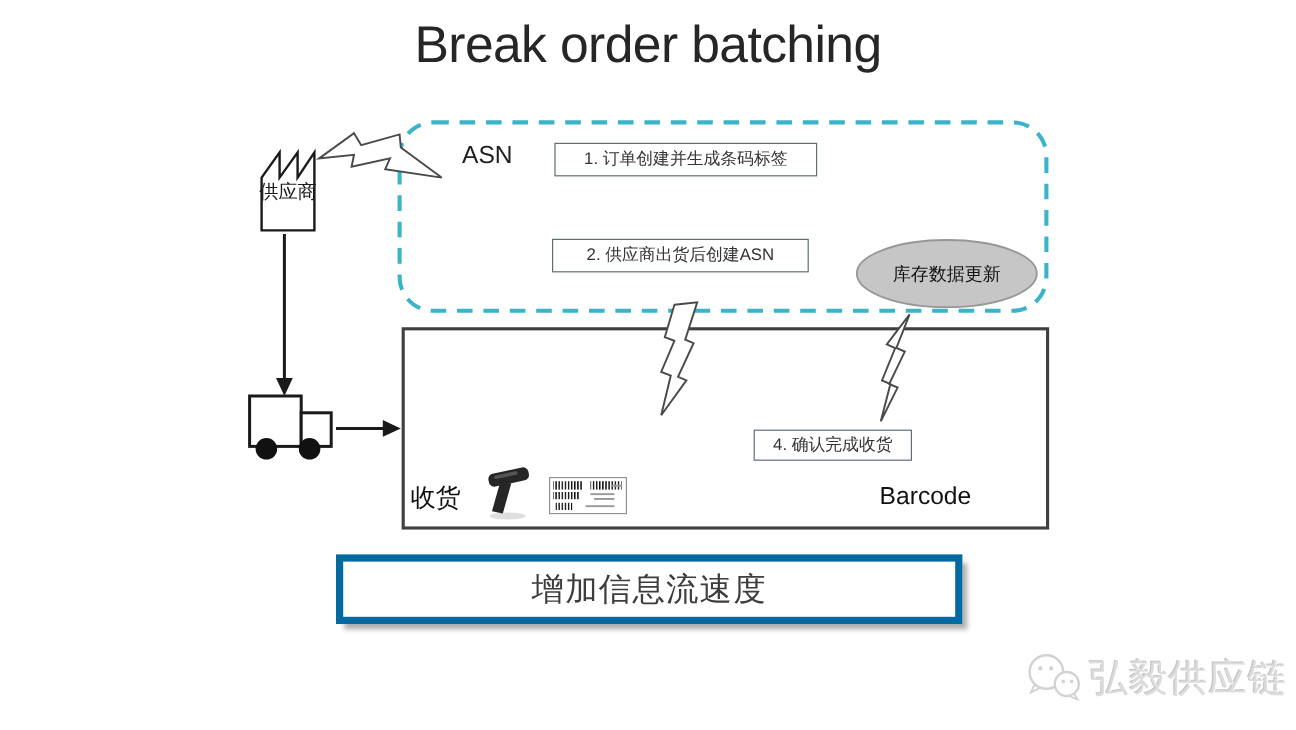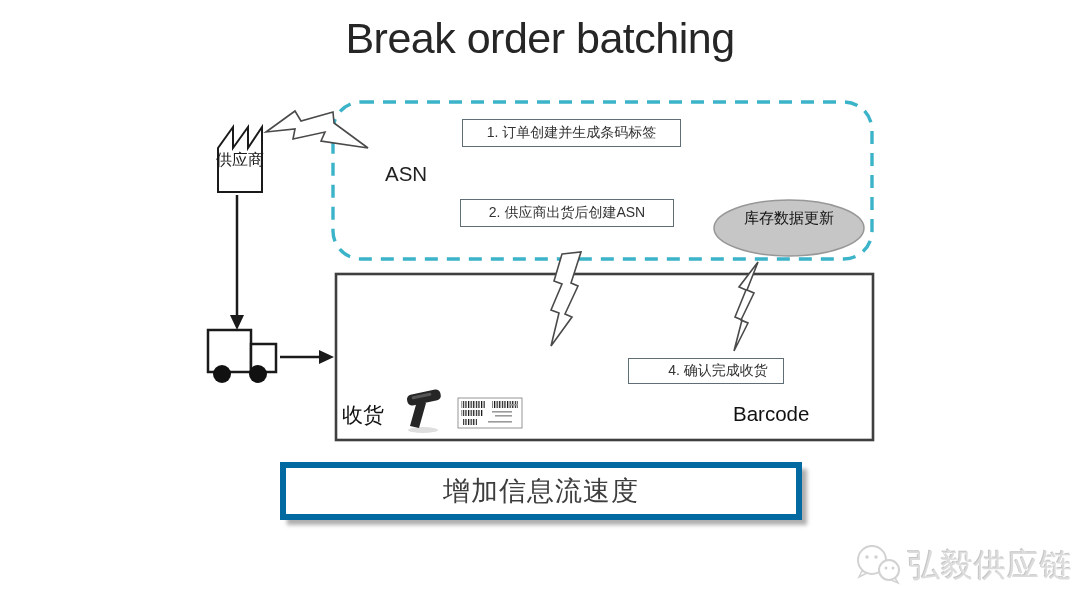--- a/index.html
+++ b/index.html
@@ -8,31 +8,31 @@
     font-family:"Liberation Sans","DejaVu Sans",sans-serif;color:#333;
   }
   .abs{position:absolute;}
   .page-title{
     left:0;top:14px;width:1080px;text-align:center;
     font-size:43px;letter-spacing:-0.5px;color:#262626;font-weight:500;
   }
   .art{left:0;top:0;width:1080px;height:608px;}
   .supplier-label{left:214px;top:150px;width:50px;text-align:right;font-size:16px;color:#1a1a1a;}
   .zone-caption{font-size:20.5px;color:#1f1f1f;}
-  .asn-caption{left:385px;top:118px;margin-top:44px;}
+  .asn-caption{left:385px;top:118px;}
   .sap-caption{left:677px;top:118px;}
   .step-box{
     background:#fff;border:1px solid #5E6E74;color:#333;
     font-size:14px;text-align:center;display:flex;align-items:center;justify-content:center;
   }
   .step1{left:462px;top:119px;width:217px;height:26px;text-align:center;}
   .step2{left:460px;top:199px;width:212px;height:26px;}
   .step3{left:404px;top:358px;width:139px;height:24px;}
-  .step4{left:628px;top:358px;width:130px;height:24px;padding-left:24px;}
-  .ellipse-label{left:720px;top:209px;width:138px;text-align:center;font-size:15px;color:#111;}
+  .step4{left:628px;top:358px;width:130px;height:24px;}
+  .ellipse-label{left:720px;top:219px;width:138px;text-align:center;font-size:15px;color:#111;}
   .receiving-caption{left:342px;top:401px;font-size:21px;color:#111;}
   .barcode-caption{left:733px;top:402px;font-size:20.5px;color:#111;}
   .banner{
     left:280px;top:462px;width:510px;height:46px;
     background:#fff;border:6px solid #0369a1;
     box-shadow:6px 6px 4px -1px rgba(120,120,120,0.6);
     display:flex;align-items:center;justify-content:center;
     font-size:27px;color:#3d3d3d;letter-spacing:1px;
   }
   .watermark{

